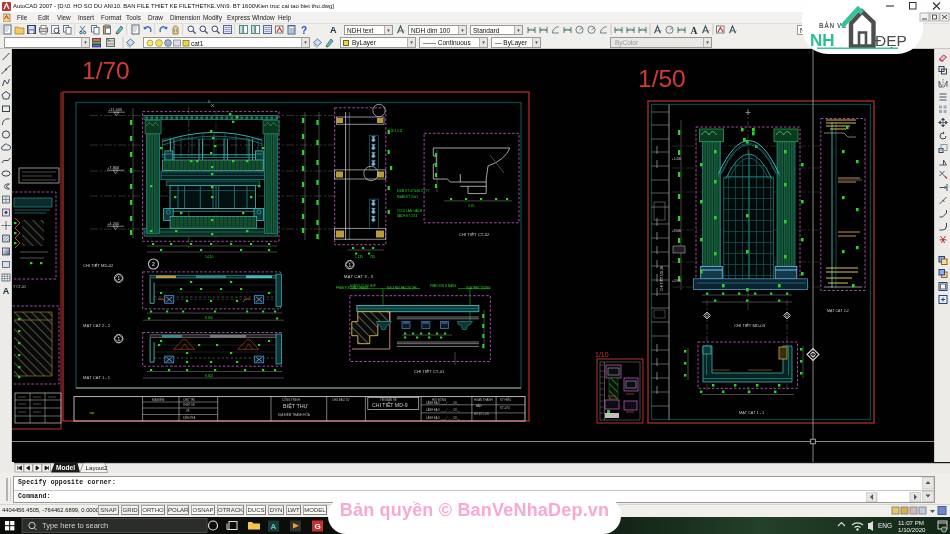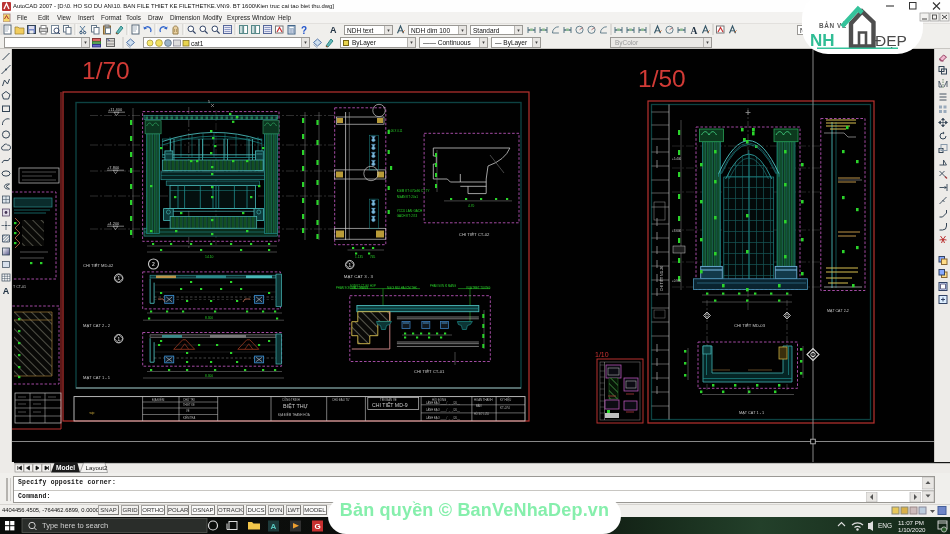--- a/index.html
+++ b/index.html
@@ -1205,13 +1205,13 @@
 <g>
         <rect x="40" y="13" width="9" height="8" fill="#f2f1ef" stroke="#999" stroke-width="0.7"></rect>
         <path d="M42 19h5" stroke="#333" stroke-width="0.9"></path>
 <rect x="50" y="13" width="9" height="8" fill="#f2f1ef" stroke="#999" stroke-width="0.7"></rect>
         <rect x="52.5" y="15" width="4" height="4" fill="none" stroke="#333" stroke-width="0.8"></rect>
 <rect x="60" y="13" width="9" height="8" fill="#f2f1ef" stroke="#999" stroke-width="0.7"></rect>
         <path d="M62 15l5 4M67 15l-5 4" stroke="#333" stroke-width="0.9"></path>
       </g>
 </svg>
 <div class="abs" style="left:328px;top:497px;width:293px;height:37px;background:#fff;border-radius:18px"></div>
-<div class="abs" style="left:328px;top:500px;width:293px;height:30px;text-align:center;font-size:18px;font-weight:bold;color:#86efac;letter-spacing:0.2px">Bản quyền © BanVeNhaDep.vn</div>
+<div class="abs" style="left:328px;top:500px;width:293px;height:30px;text-align:center;font-size:18px;font-weight:bold;color:#f9a8d4;letter-spacing:0.2px">Bản quyền © BanVeNhaDep.vn</div>
 
 </path></body></html>

